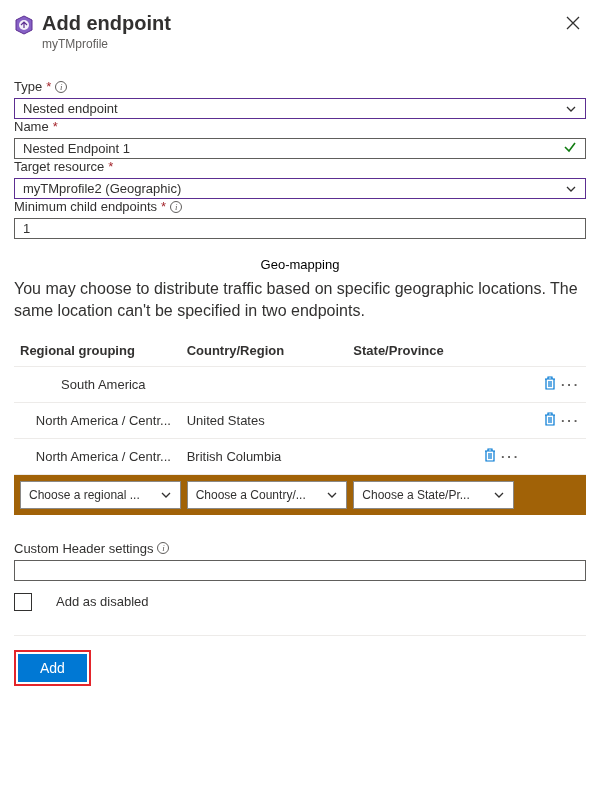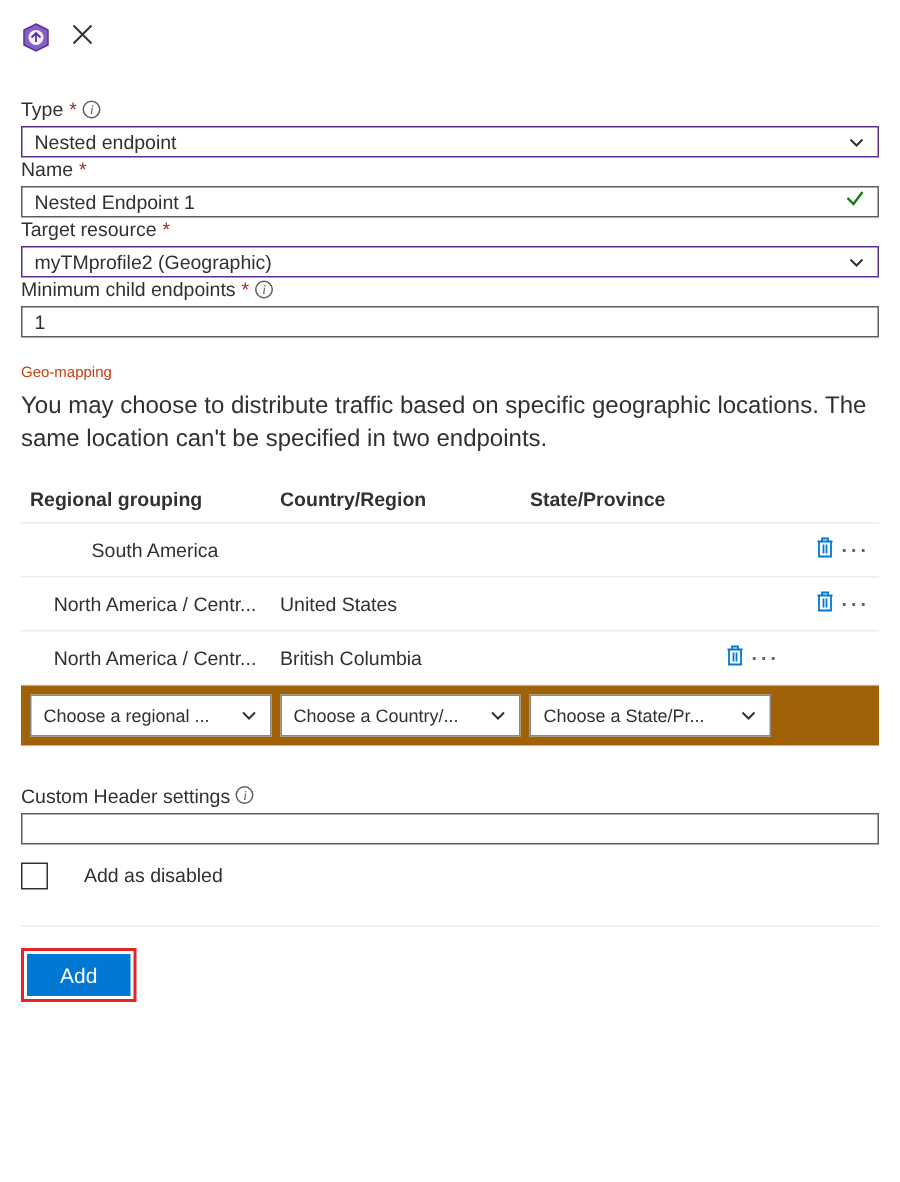--- a/index.html
+++ b/index.html
@@ -82,24 +82,25 @@
       width: 12px; height: 12px;
       flex: none;
     }
     .chev svg { width: 100%; height: 100%; }
     .validated-check {
       color: #107c10;
       font-size: 16px;
       flex: none;
     }
     .section-title {
-      font-size: 10px;
-      color: #c2410c;
+      font-size: 13px;
+      color: #000000;
       margin-top: 18px;
       margin-bottom: 6px;
+      text-align: center;
     }
     .help-text {
       font-size: 16px;
       color: #323130;
       line-height: 1.4;
       margin-bottom: 12px;
     }
     .geo-table { width: 100%; }
     .geo-header, .geo-row, .geo-sel-row {
       display: grid;
@@ -179,20 +180,24 @@
 
 
 <div class="header">
   <div class="header-icon">
     <svg viewBox="0 0 20 20">
       <polygon points="10,1 18,5 18,15 10,19 2,15 2,5" fill="#8661c5"></polygon>
       <polygon points="10,1 18,5 18,15 10,19 2,15 2,5" fill="none" stroke="#5c2e91" stroke-width="1"></polygon>
       <circle cx="10" cy="10" r="5" fill="#fff" opacity="0.9"></circle>
       <path d="M7 10 L10 7 L13 10 M10 7 L10 13" stroke="#5c2e91" stroke-width="1.2" fill="none"></path>
     </svg>
+  </div>
+  <div class="header-text">
+    <div class="title">Add endpoint</div>
+    <div class="subtitle">myTMprofile</div>
   </div>
   <div class="close-btn">
     <svg width="14" height="14" viewBox="0 0 14 14">
         <path d="M1 1 L13 13 M13 1 L1 13" stroke="#323130" stroke-width="1.3"></path>
       </svg>
   </div>
 </div>
 
 
 <div class="field-block">

